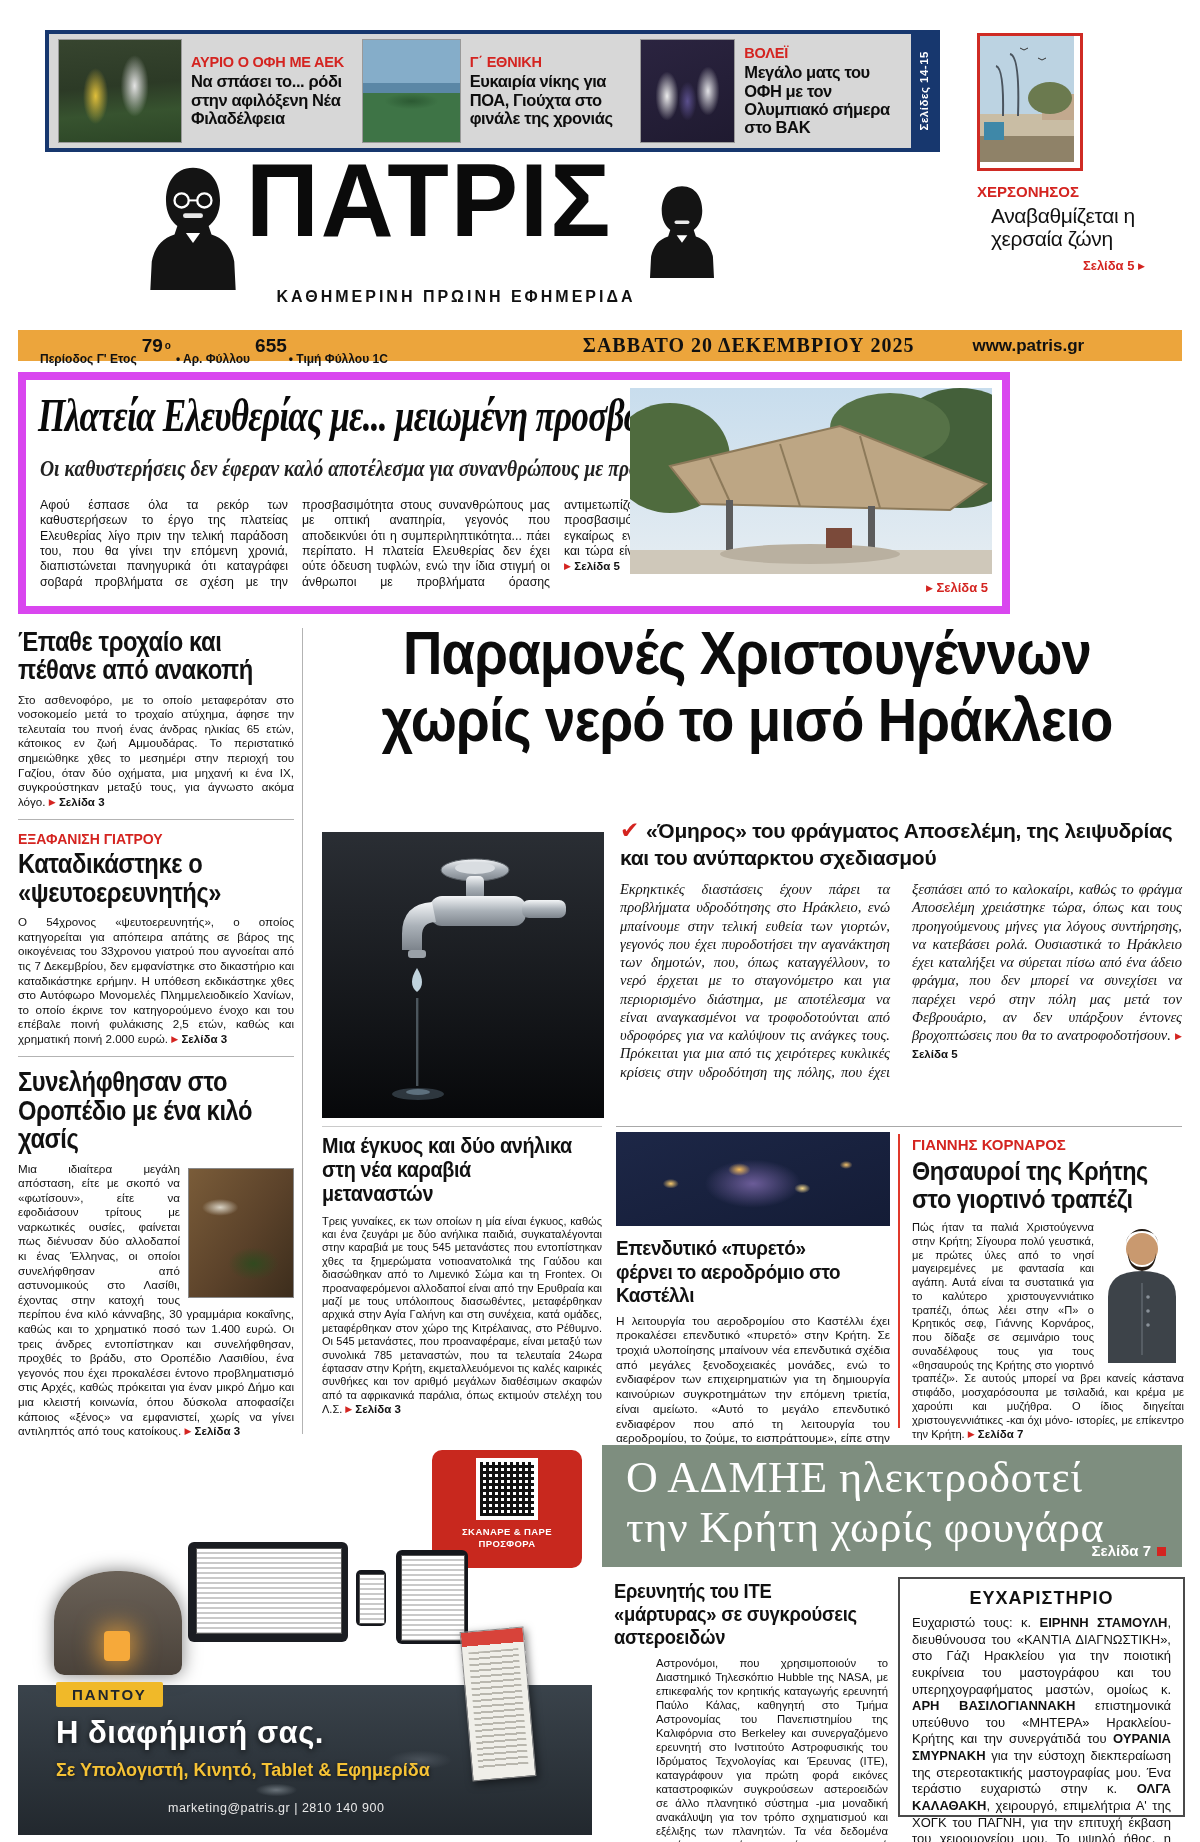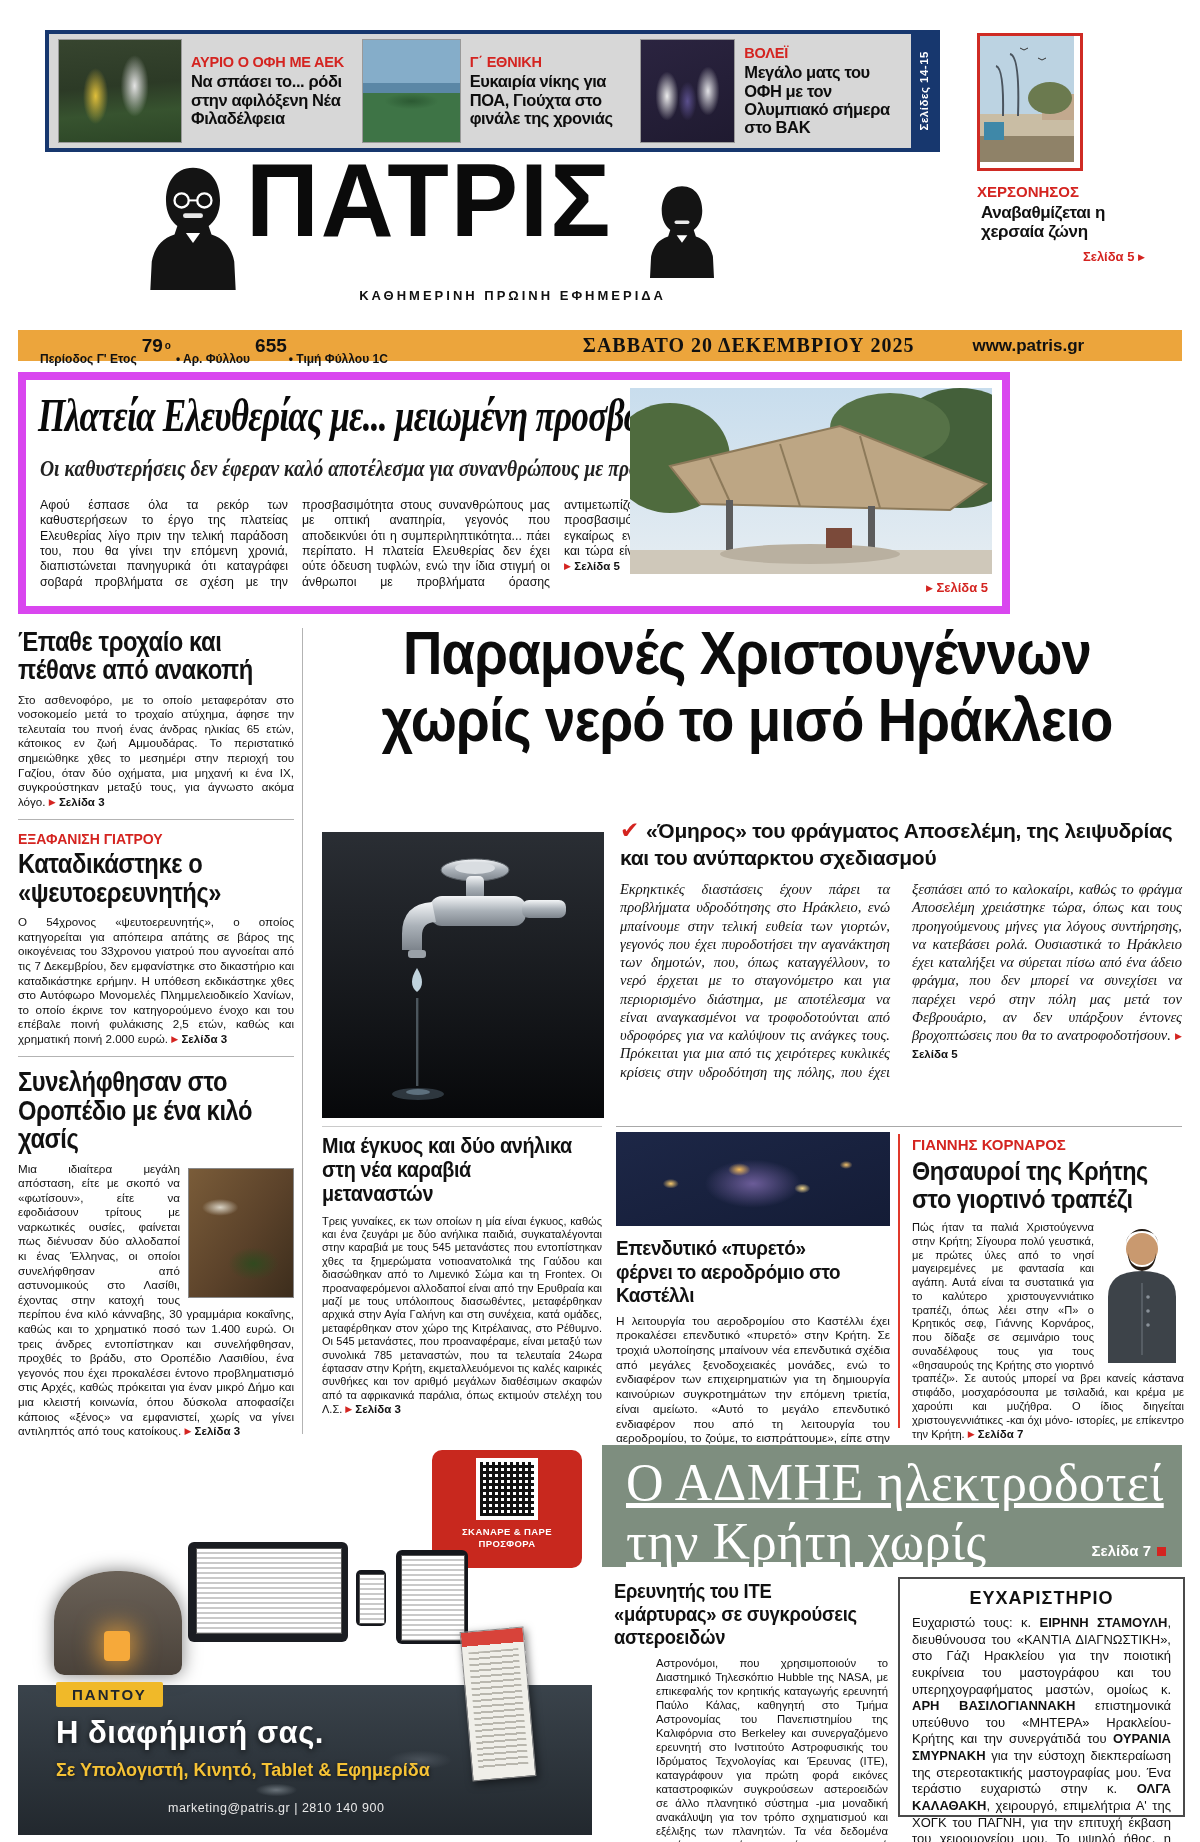--- a/index.html
+++ b/index.html
@@ -31,28 +31,28 @@
   .kicker{color:#d42420;font-weight:bold;font-size:14.5px;letter-spacing:-.2px;margin-bottom:2px;}
   .ttitle{font-weight:bold;font-size:16.5px;line-height:1.12;letter-spacing:-.4px;color:#0d0d0d;}
   .pagesband{position:absolute;right:0;top:0;bottom:0;width:25px;background:#17376e;color:#fff;
              display:flex;align-items:center;justify-content:center;}
   .pagesband span{writing-mode:vertical-rl;transform:rotate(180deg);font-size:11.5px;font-weight:bold;letter-spacing:.5px;}
   
   .rail{left:975px;top:33px;width:212px;}
   .railphoto{width:100px;height:132px;border:3px solid #cf2b24;margin-left:2px;}
   .railphoto svg{display:block;}
   .railkicker{color:#d42420;font-weight:bold;font-size:15px;margin:12px 0 4px 2px;}
-  .railtitle{font-weight:bold;font-size:17px;line-height:1.1;letter-spacing:-.4px;width:150px;margin-left:6px;}
+  .railtitle{font-weight:normal;font-size:21px;line-height:1.1;letter-spacing:-.4px;width:150px;margin-left:16px;}
   .railpage{color:#d42420;font-weight:bold;font-size:13px;text-align:right;margin-top:8px;width:170px;}
   
   .bust-l{left:148px;top:162px;}
   .bust-r{left:650px;top:176px;}
   .mast-title{left:246px;top:148px;width:420px;font-size:104px;font-weight:bold;letter-spacing:2px;
               line-height:1;color:#0b0b0b;}
-  .mast-sub{left:246px;top:288px;width:420px;text-align:right;font-weight:bold;font-size:13px;letter-spacing:3px;}
+  .mast-sub{left:246px;top:288px;width:420px;text-align:center;font-weight:bold;font-size:16px;letter-spacing:3px;}
   
   .datebar{left:18px;top:330px;width:1164px;height:31px;background:#eca53c;display:flex;align-items:center;
            padding:0 0 0 22px;box-sizing:border-box;}
   .db-small{font-size:12px;font-weight:bold;margin-right:5px;margin-top:26px;}
   .db-big{font-size:19px;font-weight:bold;margin-right:2px;}
   .db-sub{font-size:10px;font-weight:bold;vertical-align:-2px;margin-right:5px;}
   .db-date{font-family:"Liberation Serif","DejaVu Serif",serif;font-weight:bold;font-size:20px;
            letter-spacing:1px;margin-left:190px;}
   .db-site{font-weight:bold;font-size:17px;margin-left:58px;}
   
@@ -150,21 +150,21 @@
   .paper>div{margin:20px 6px 0;height:118px;background:repeating-linear-gradient(#b9b7ae 0 2px,transparent 2px 6px);}
   .pantou{position:absolute;left:38px;bottom:128px;background:#f0b929;color:#20262c;font-weight:bold;
           font-size:15px;letter-spacing:2px;padding:4px 16px;border-radius:2px;}
   .adline1{position:absolute;left:38px;bottom:84px;color:#fff;font-weight:bold;font-size:31px;
            letter-spacing:.5px;text-shadow:0 2px 6px rgba(0,0,0,.7);}
   .adline2{position:absolute;left:38px;bottom:54px;color:#f5c235;font-weight:bold;font-size:18px;
            text-shadow:0 1px 4px rgba(0,0,0,.7);}
   .adcontact{position:absolute;left:150px;bottom:20px;color:#e8e8e8;font-size:12.5px;letter-spacing:.5px;}
   .admie{left:602px;top:1445px;width:580px;height:122px;background:#7e8e7f;color:#fff;box-sizing:border-box;
          padding:8px 0 0 24px;}
-  .admie .t{font-family:"Liberation Serif","DejaVu Serif",serif;font-size:52px;line-height:1.14;letter-spacing:.5px;text-decoration:underline;}
+  .admie .t{font-family:"Liberation Serif","DejaVu Serif",serif;font-size:44px;line-height:1.14;letter-spacing:.5px;}
   .admiepage{position:absolute;right:16px;bottom:8px;font-weight:bold;font-size:15px;}
   .redsq{display:inline-block;width:9px;height:9px;background:#d42420;margin-left:6px;}
   .ite{left:614px;top:1580px;width:274px;}
   .itetitle{font-weight:bold;font-size:20px;line-height:1.15;letter-spacing:-.3px;margin-bottom:7px;}
   .itebody{font-size:11.3px;line-height:1.24;margin-left:42px;}
   .thanks{left:898px;top:1577px;width:287px;height:240px;border:2px solid #4a4a4a;box-sizing:border-box;
           padding:9px 12px;}
   .thtitle{text-align:center;font-weight:bold;font-size:18px;letter-spacing:1px;margin-bottom:6px;}
   .thbody{font-size:13px;line-height:1.28;text-align:justify;}
   .thsig{text-align:center;font-weight:bold;font-size:12.5px;margin-top:5px;}

